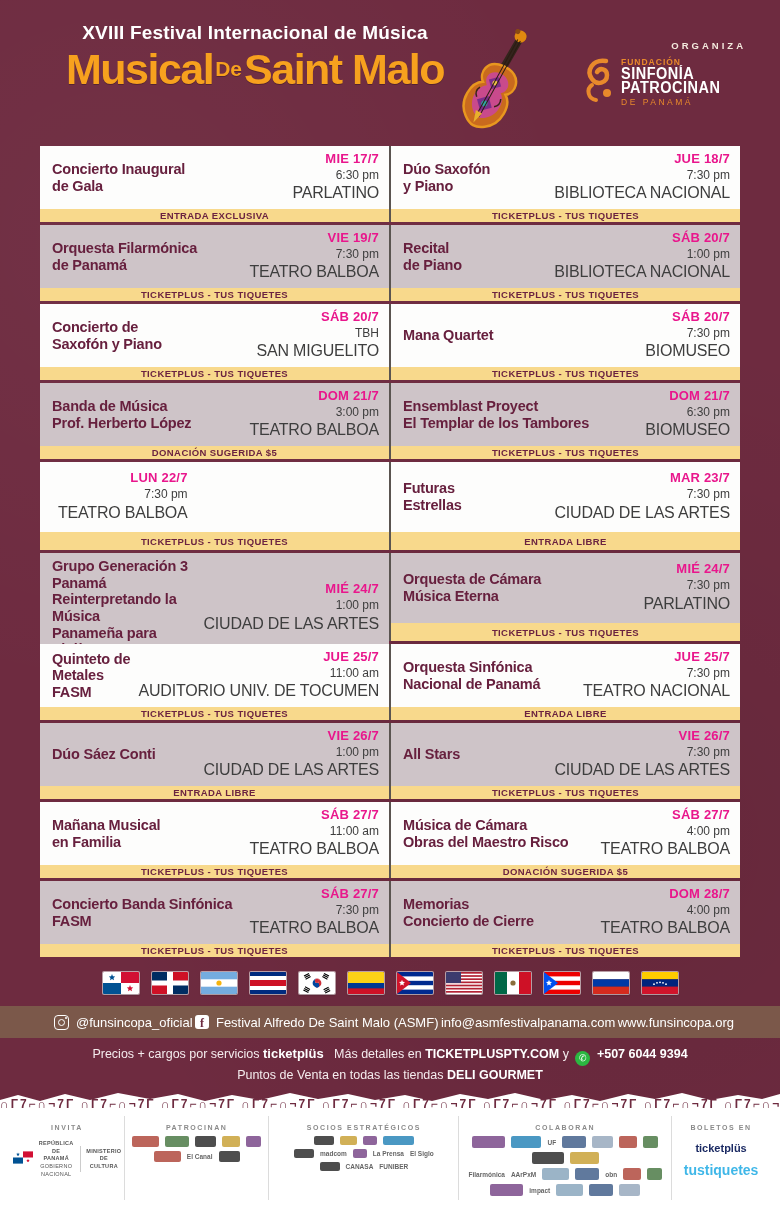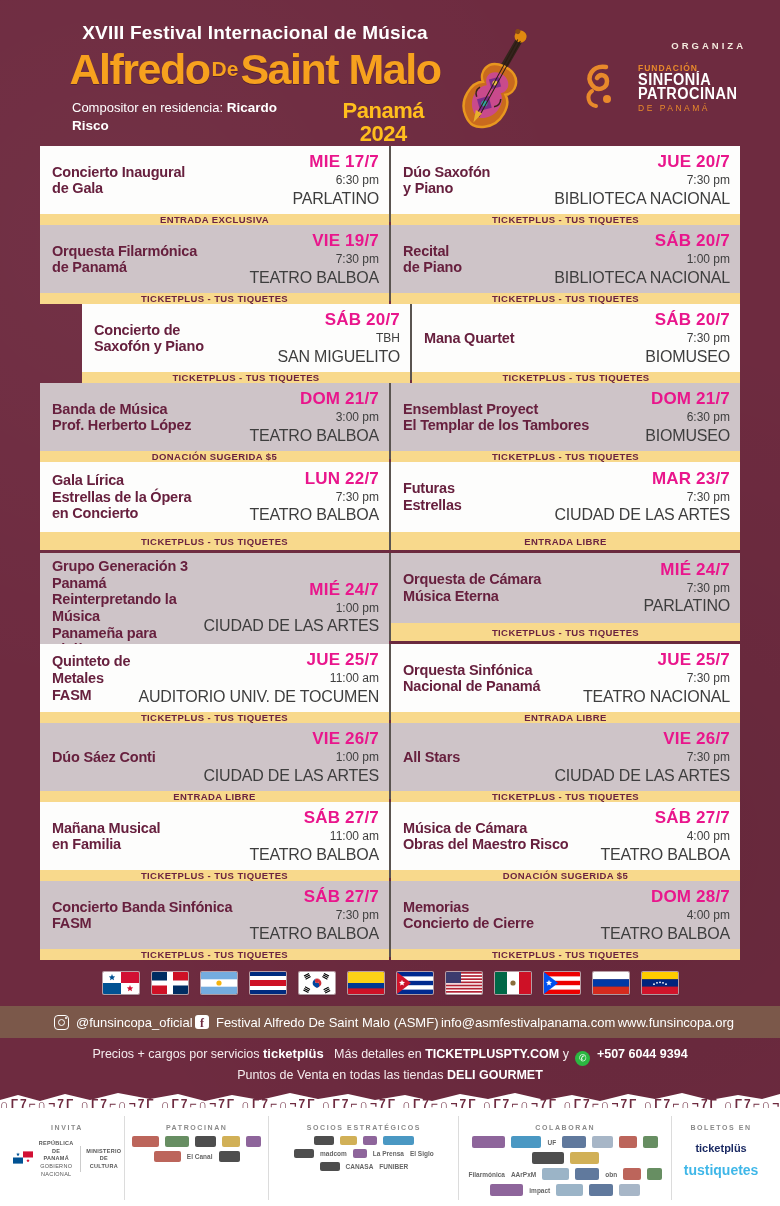--- a/index.html
+++ b/index.html
@@ -16,34 +16,34 @@
   .big-title .de{font-size:21px;vertical-align:8px;letter-spacing:0;margin:0 2px;}
   .sub-row{display:flex;justify-content:space-between;align-items:flex-start;margin-top:8px;}
   .residence{font-size:13px;text-align:left;padding-left:12px;line-height:1.3;}
   .residence b{font-size:13.5px;}
   .edition-block{text-align:center;line-height:1.05;}
   .edition{font-size:22px;font-weight:700;color:#FFBE1D;letter-spacing:-.5px;}
   .dates{font-size:11.5px;font-weight:700;color:#fff;margin-top:2px;}
   .violin{position:absolute;left:436px;top:24px;}
   .organiza{position:absolute;right:34px;top:40px;width:164px;color:#fff;}
   .organiza-label{font-size:9.5px;font-weight:700;letter-spacing:3px;text-align:right;color:#f3e9dd;}
-  .org-row{display:flex;align-items:center;margin-top:10px;gap:20px;}
+  .org-row{display:flex;align-items:center;margin-top:4px;gap:3px;}
   .org-text{line-height:1;}
   .org-l1{font-size:8.5px;color:#E8892B;font-weight:700;letter-spacing:1px;}
   .org-l2,.org-l3{font-size:14.5px;font-weight:700;color:#fff;letter-spacing:.5px;transform:scaleY(1.1);transform-origin:left;}
   .org-l4{font-size:8.5px;color:#E8892B;letter-spacing:2.5px;margin-top:2px;}
   
   .grid{position:absolute;left:40px;right:40px;top:146px;}
   .row{display:flex;gap:2px;background:#5a5450;margin-bottom:3px;}
   .card{flex:1 1 0;display:flex;flex-direction:column;min-width:0;}
   .card-body{flex:1;display:flex;justify-content:space-between;align-items:center;padding:5px 10px 5px 12px;background:#FDFDFC;}
   .row.dark .card-body{background:#CEC4C8;}
   .ev-title{font-size:14.5px;font-weight:700;color:#67203E;line-height:1.15;white-space:pre-line;letter-spacing:-.2px;}
   .ev-meta{text-align:right;line-height:1.3;flex-shrink:0;padding-left:6px;}
-  .ev-date{font-size:17px;font-weight:700;color:#E9168C;letter-spacing:.2px;}
+  .ev-date{font-size:13px;font-weight:700;color:#E9168C;letter-spacing:.2px;}
   .ev-time{font-size:12px;color:#3E3E3E;}
   .ev-venue{font-size:16px;color:#3E3E3E;letter-spacing:-.2px;}
   .card-foot{height:18px;background:#F8D98C;display:flex;align-items:center;justify-content:center;
     font-size:9.5px;font-weight:700;color:#6B2340;letter-spacing:.4px;}
   
   .flags{position:absolute;left:0;right:0;top:972px;display:flex;justify-content:center;gap:13px;}
   .flag{width:36px;height:22px;box-shadow:0 0 0 1px rgba(255,255,255,.55),0 1px 2px rgba(0,0,0,.4);border-radius:1px;overflow:hidden;}
   .flag svg{display:block;}
   
   .social{position:absolute;left:0;right:0;top:1006px;height:32px;background:#7B584A;
@@ -81,31 +81,21 @@
   .bol-2{font-size:14px;font-weight:700;color:#3FB7E8;}
 </style>
 </head>
 <body>
 
 <div class="poster">
 
   <div class="hdr">
     <div class="hdr-left">
       <div class="kicker">XVIII Festival Internacional de Música</div>
-      <div class="big-title"><span>Alfredo</span><span class="de">De</span><span>Saint Malo</span></div>
-      <div class="sub-row">
-        <div class="residence">
-          <span>Compositor en residencia:</span>
-          <b>Ricardo Risco</b>
-        </div>
-        <div class="edition-block">
-          <div class="edition">Panamá 2024</div>
-          <div class="dates">17 al 28/07</div>
-        </div>
-      </div>
+      <div class="big-title"><span>Musical</span><span class="de">De</span><span>Saint Malo</span></div>
     </div>
 
     <div class="violin">
       <svg width="118" height="118" viewBox="0 0 118 118">
         <g transform="rotate(30 59 59)">
           <rect x="55" y="2" width="7" height="52" rx="3" fill="#33241c"></rect>
           <circle cx="58" cy="6" r="6" fill="#E0890F"></circle>
           <circle cx="53" cy="3" r="2.5" fill="#8a4a12"></circle>
           <path d="M58 40 C40 42 40 58 48 64 C38 70 36 92 50 102 C58 108 64 108 72 102 C86 92 84 70 74 64 C82 58 80 42 64 40 Z" fill="#C96A1E" stroke="#E8971F" stroke-width="2.5"></path>
           <path d="M59 48 C47 50 47 60 53 65 C45 70 44 86 54 94 C59 98 63 98 68 94 C78 86 77 70 69 65 C75 60 73 50 63 48 Z" fill="#C94A8C"></path>
@@ -154,21 +144,21 @@
               <div class="ev-venue">PARLATINO</div>
             </div>
           </div>
           <div class="card-foot">ENTRADA EXCLUSIVA</div>
         </div>
         <div class="card">
           <div class="card-body">
             <div class="ev-title">Dúo Saxofón
 y Piano</div>
             <div class="ev-meta">
-              <div class="ev-date">JUE 20/7</div>
+              <div class="ev-date">JUE 18/7</div>
               <div class="ev-time">7:30 pm</div>
               <div class="ev-venue">BIBLIOTECA NACIONAL</div>
             </div>
           </div>
           <div class="card-foot">TICKETPLUS  -  TUS TIQUETES</div>
         </div>
       </div>
       <div class="row dark" style="height: 76px;">
         <div class="card">
           <div class="card-body">
@@ -188,21 +178,21 @@
 de Piano</div>
             <div class="ev-meta">
               <div class="ev-date">SÁB 20/7</div>
               <div class="ev-time">1:00 pm</div>
               <div class="ev-venue">BIBLIOTECA NACIONAL</div>
             </div>
           </div>
           <div class="card-foot">TICKETPLUS  -  TUS TIQUETES</div>
         </div>
       </div>
-      <div class="row" style="height: 76px; margin-left: 42px;">
+      <div class="row" style="height: 76px;">
         <div class="card">
           <div class="card-body">
             <div class="ev-title">Concierto de
 Saxofón y Piano</div>
             <div class="ev-meta">
               <div class="ev-date">SÁB 20/7</div>
               <div class="ev-time">TBH</div>
               <div class="ev-venue">SAN MIGUELITO</div>
             </div>
           </div>
@@ -242,23 +232,20 @@
               <div class="ev-time">6:30 pm</div>
               <div class="ev-venue">BIOMUSEO</div>
             </div>
           </div>
           <div class="card-foot">TICKETPLUS  -  TUS TIQUETES</div>
         </div>
       </div>
       <div class="row" style="height: 88px;">
         <div class="card">
           <div class="card-body">
-            <div class="ev-title">Gala Lírica
-Estrellas de la Ópera
-en Concierto</div>
             <div class="ev-meta">
               <div class="ev-date">LUN 22/7</div>
               <div class="ev-time">7:30 pm</div>
               <div class="ev-venue">TEATRO BALBOA</div>
             </div>
           </div>
           <div class="card-foot">TICKETPLUS  -  TUS TIQUETES</div>
         </div>
         <div class="card">
           <div class="card-body">

